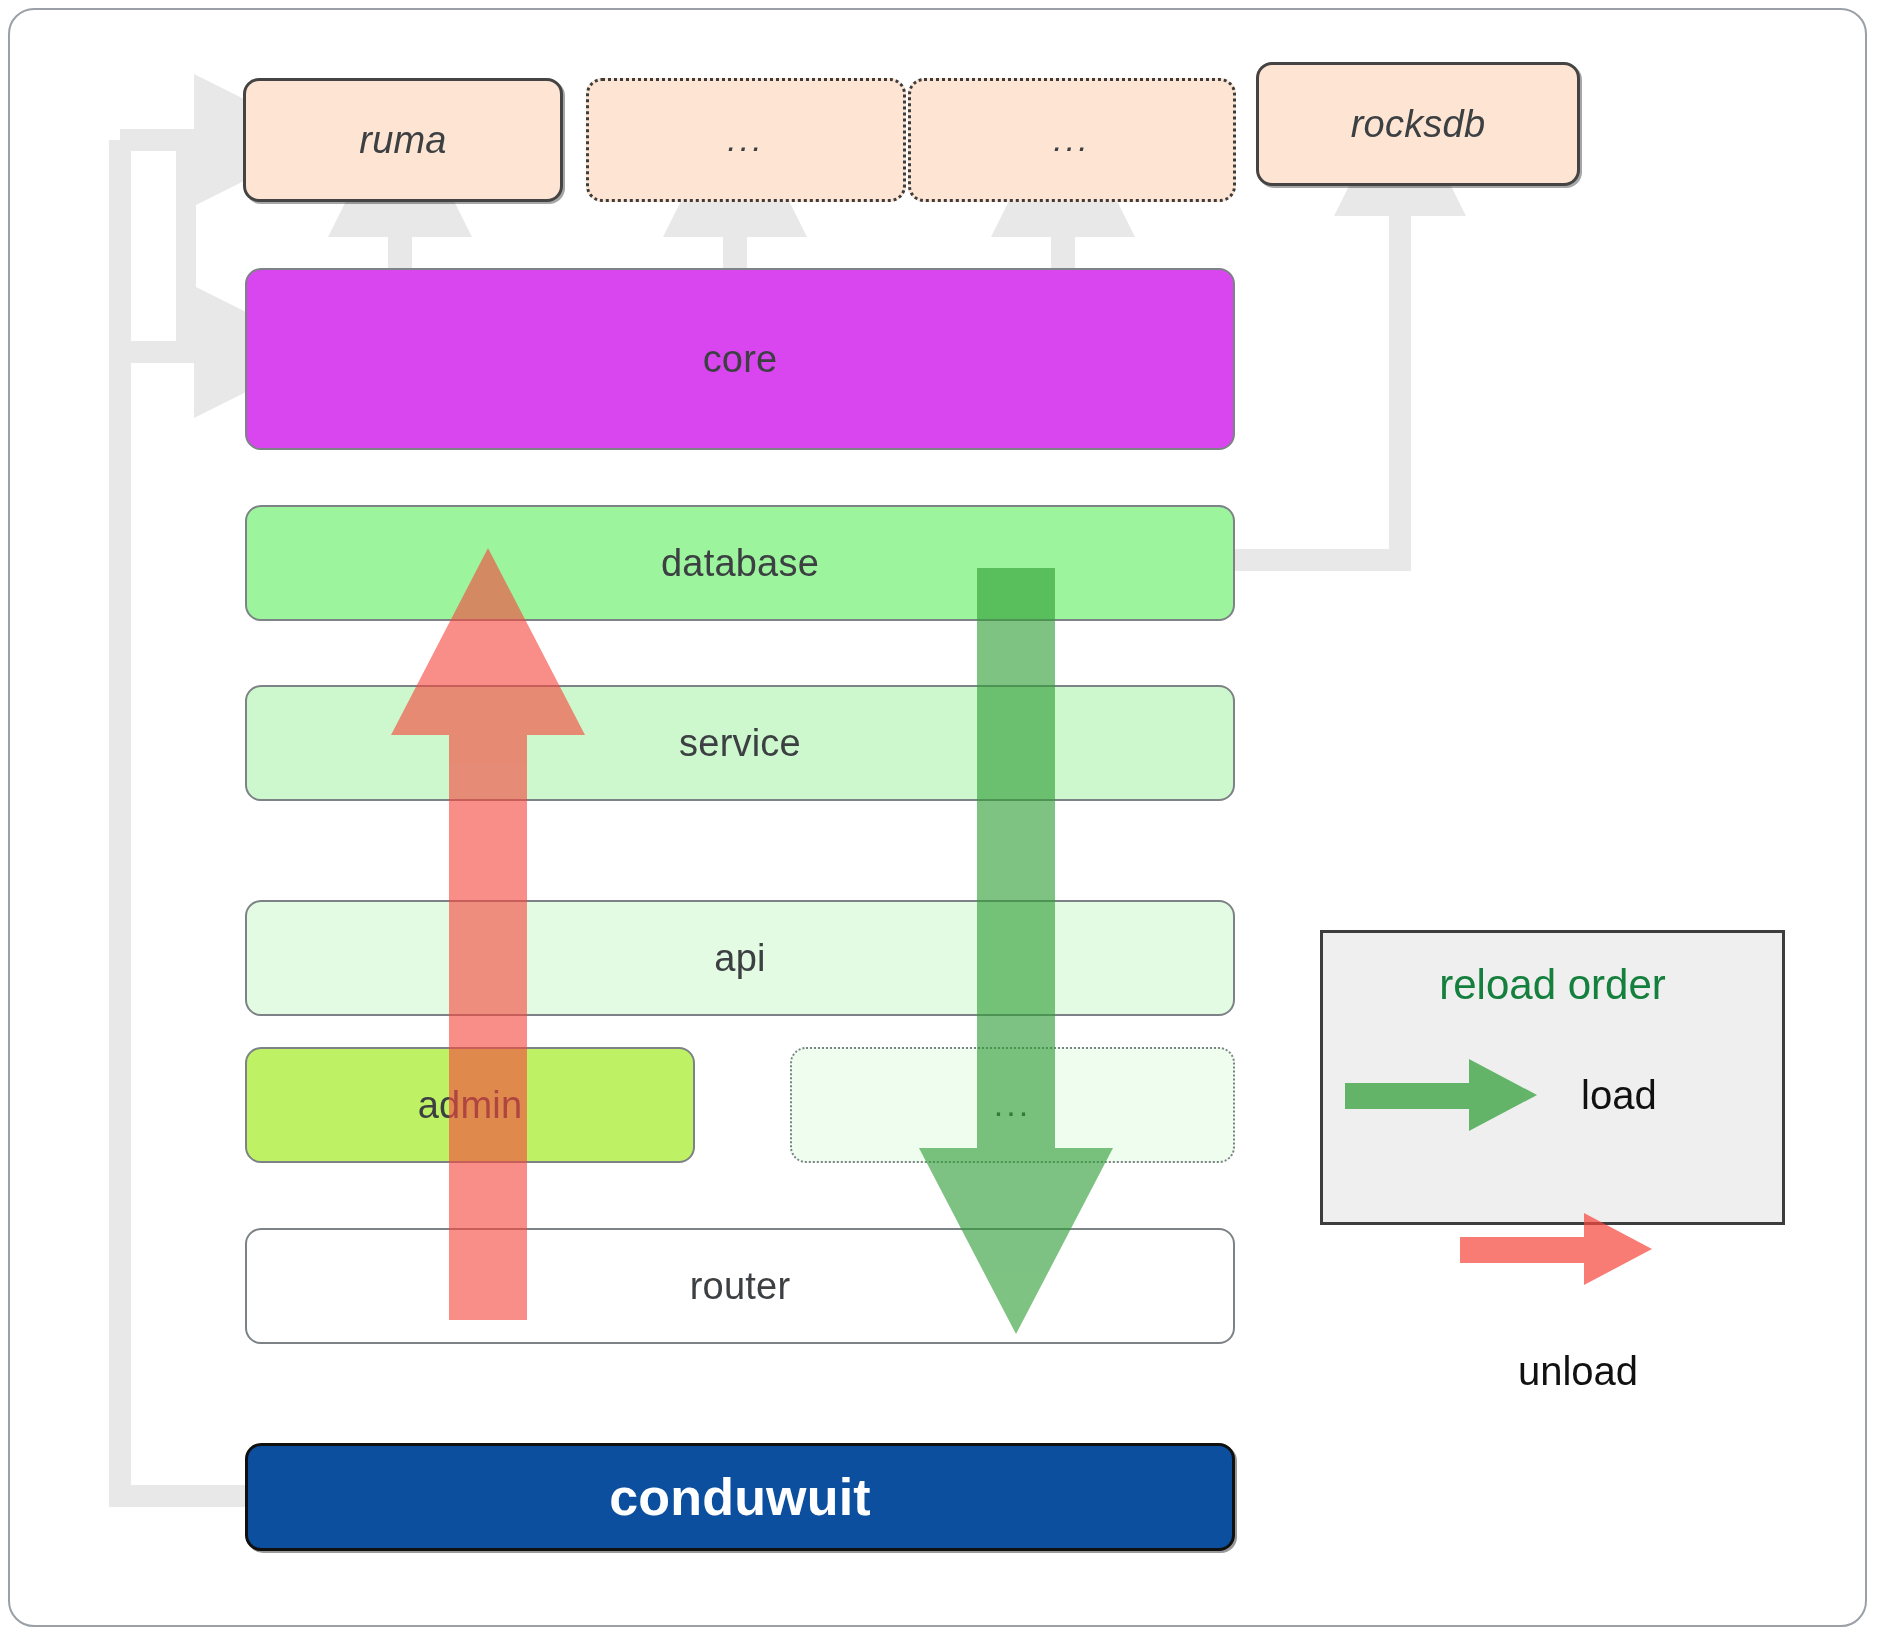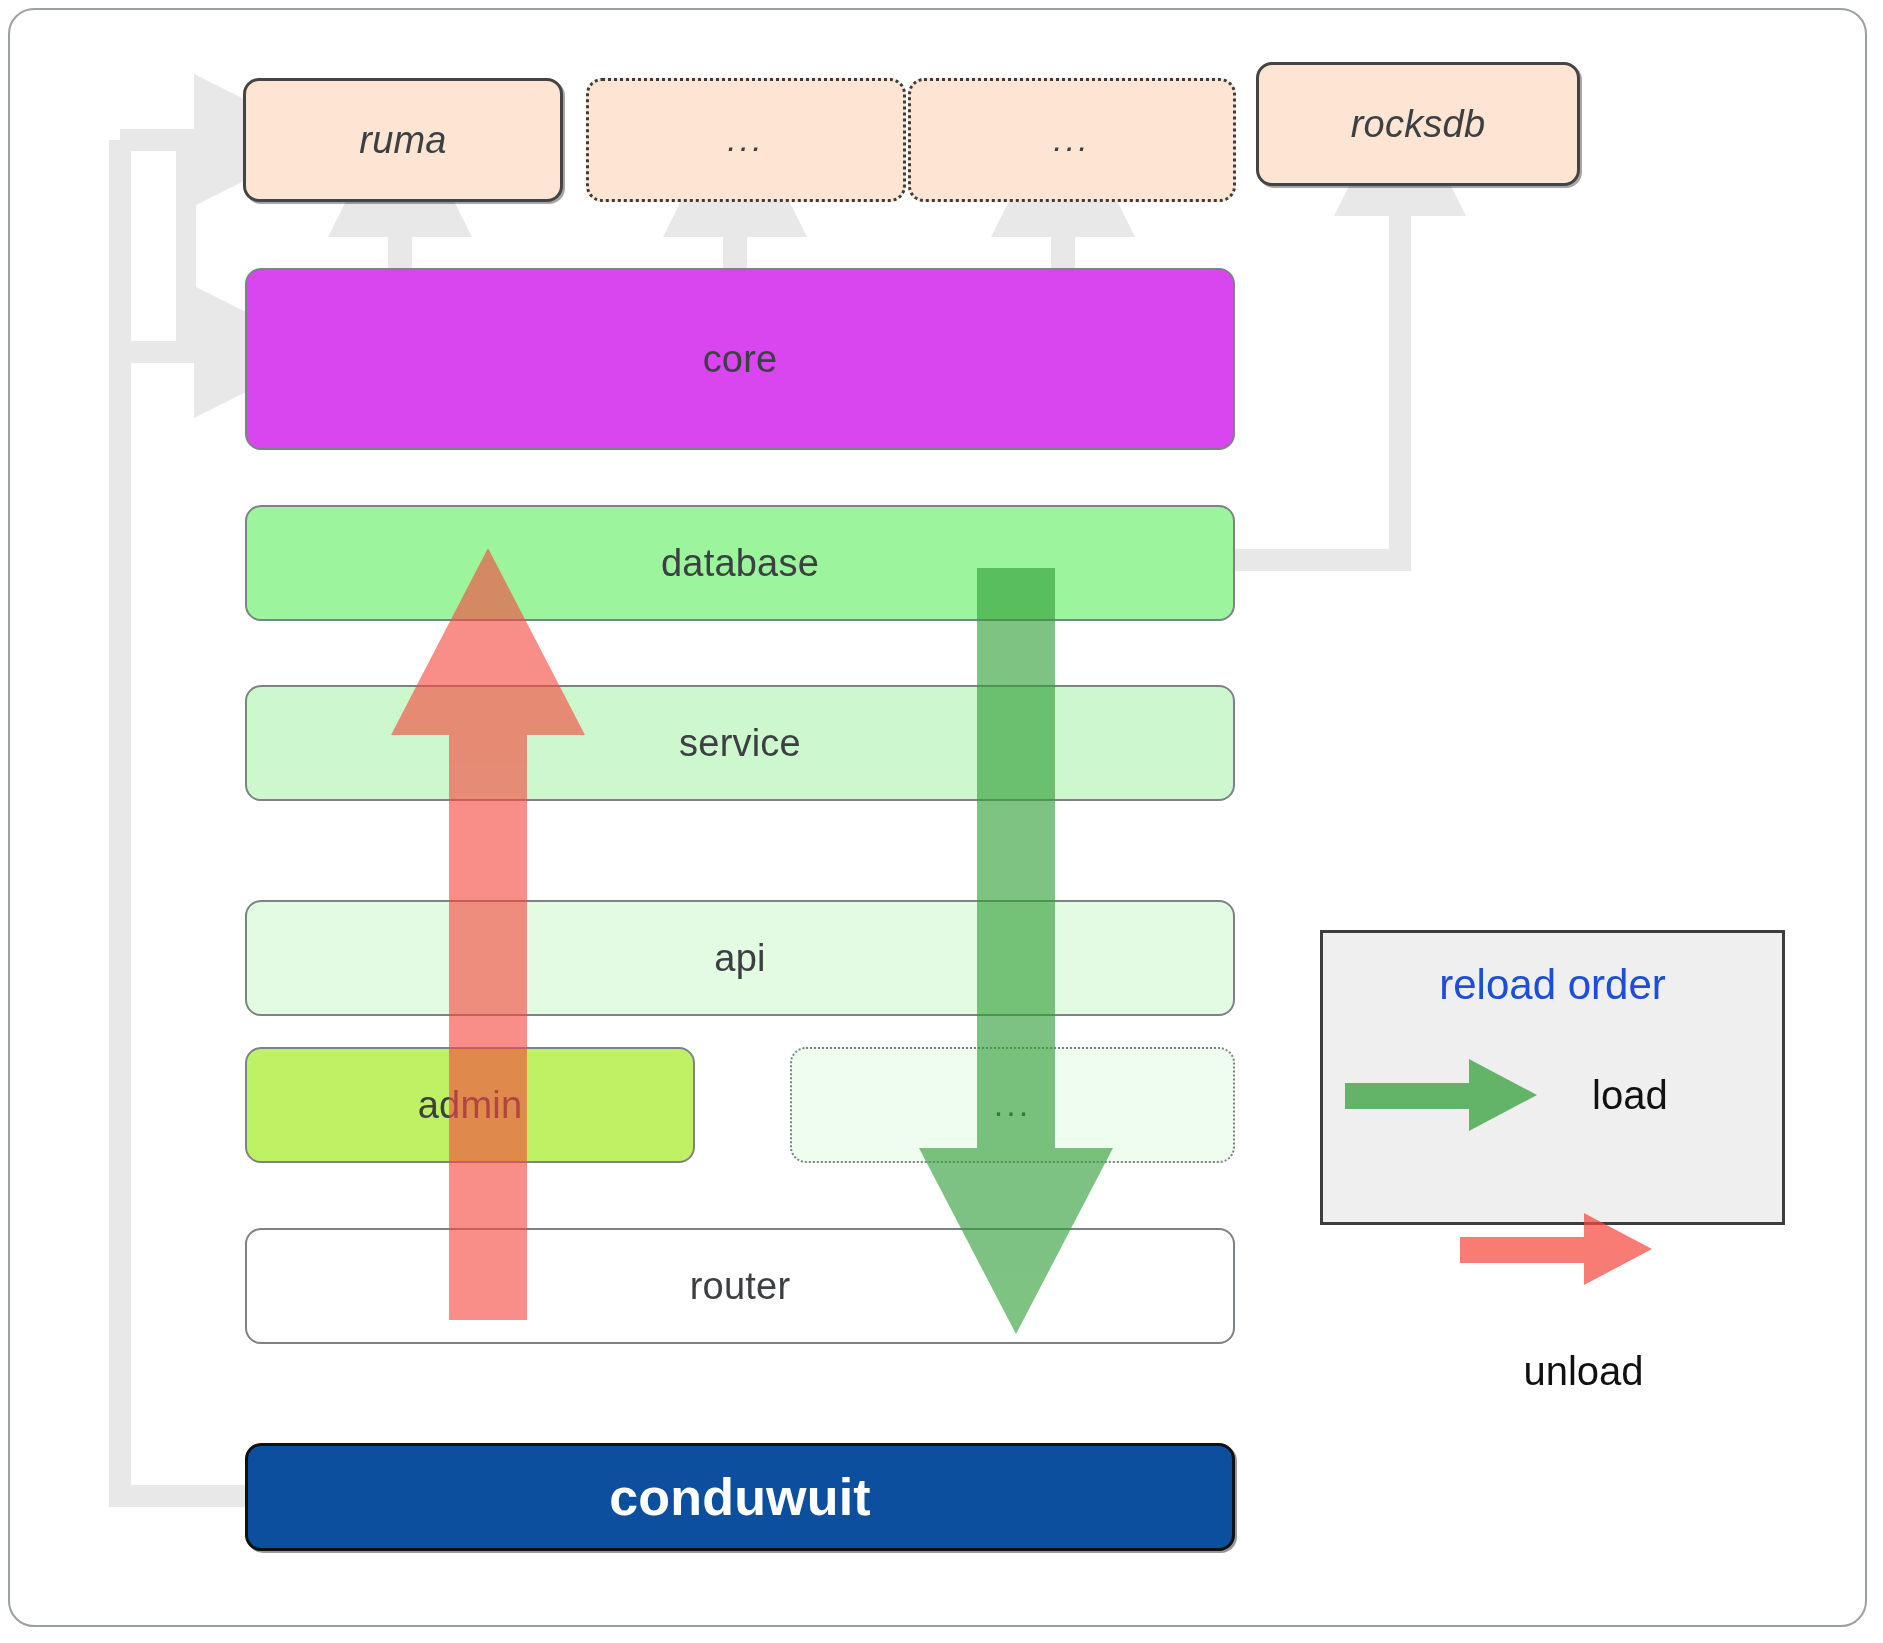--- a/index.html
+++ b/index.html
@@ -102,37 +102,37 @@
     border: 3px solid #3d3d3d;
     box-sizing: border-box;
     z-index: 9;
   }
   #legend-title {
     position: absolute;
     left: 0; top: 28px;
     width: 100%;
     text-align: center;
     font-size: 42px;
-    color: #1d4ed8;
+    color: #15803d;
   }
   .legend-row {
     position: absolute;
     left: 22px;
     width: 430px;
     height: 80px;
     display: flex;
     align-items: center;
   }
   #legend-row-load   { top: 122px; }
   #legend-row-unload { top: 216px; flex-direction: column; }
   .legend-arrow { width: 200px; height: 78px; flex: 0 0 200px; }
   .legend-label {
     font-size: 40px;
     color: #111111;
-    margin-left: 47px;
+    margin-left: 36px;
     white-space: nowrap;
   }
 </style>
 </head>
 <body>
 
 <div id="canvas">
   <div id="frame"></div>
 
   <svg id="connectors" class="overlay" viewBox="0 0 1883 1643">

